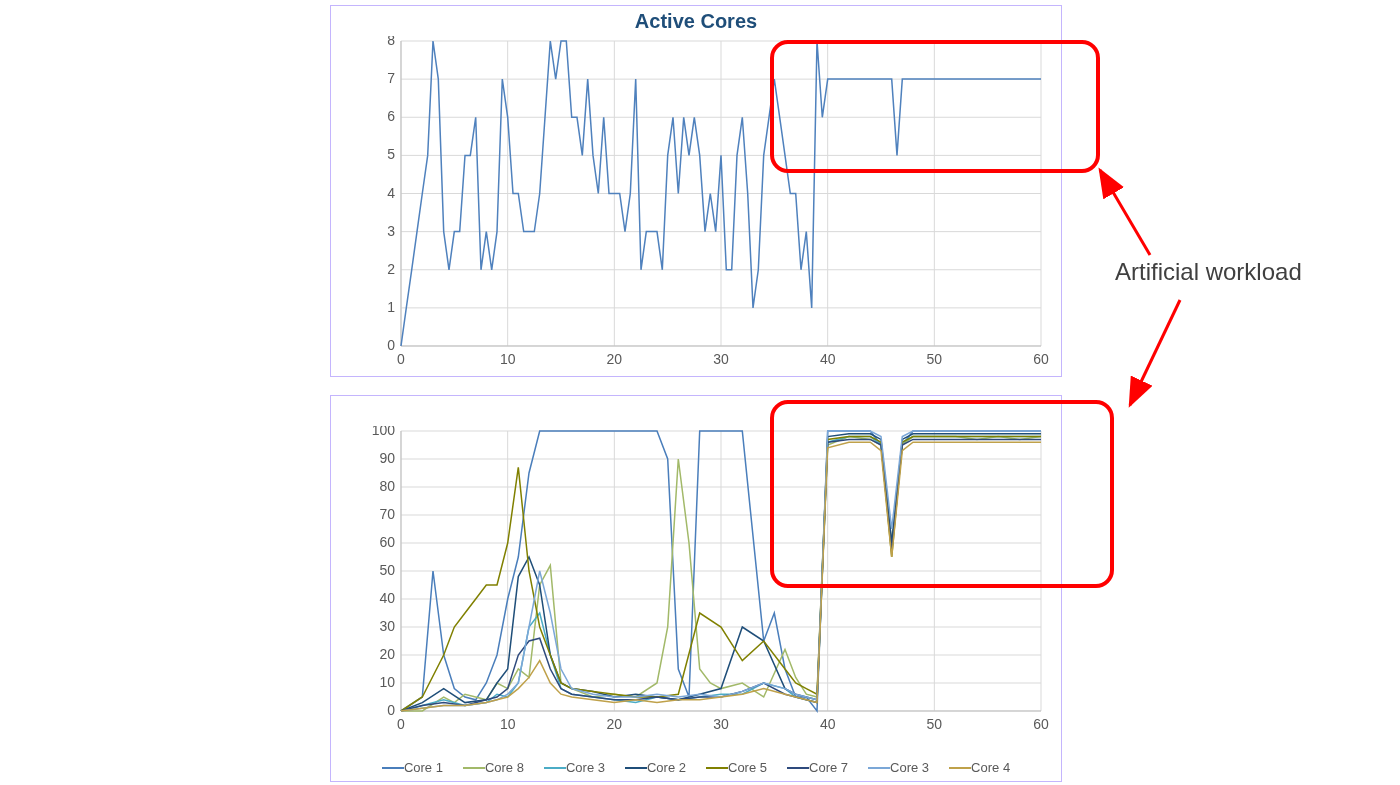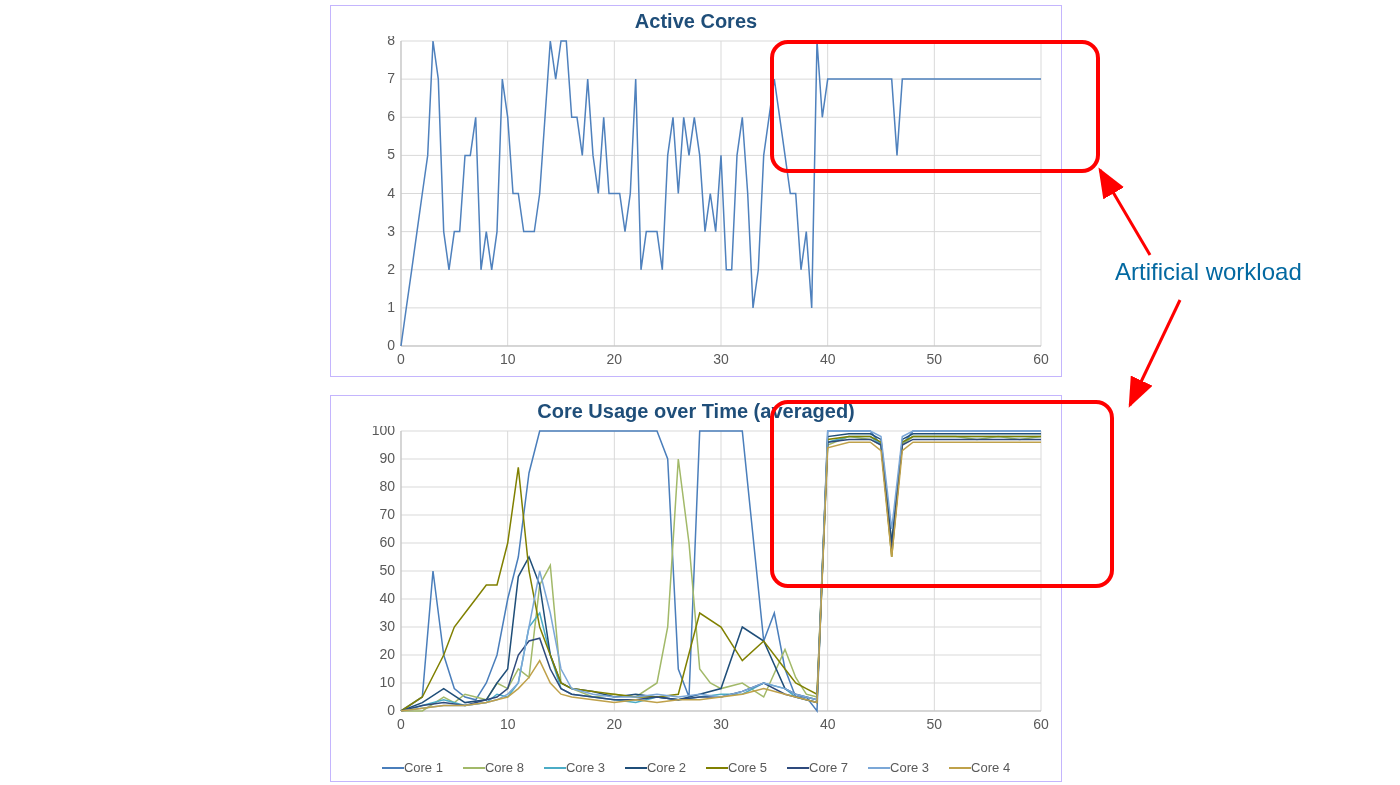--- a/index.html
+++ b/index.html
@@ -24,21 +24,21 @@
     padding-top: 4px;
   }
   .plot {
     position: absolute;
     left: 40px;
   }
   .tick-label-x { font-size: 14px; fill: #595959; }
   .tick-label-y { font-size: 14px; fill: #595959; }
   .annotation {
     position: absolute;
-    color: #0369a1;
+    color: #404040;
     font-size: 24px;
     font-weight: 400;
   }
   .red-box {
     position: absolute;
     border: 4px solid #ff0000;
     border-radius: 18px;
     pointer-events: none;
   }
   .legend {
@@ -90,21 +90,20 @@
       <text x="563.3333333333334" y="328" text-anchor="middle" class="tick-label-x">50</text>
       <line x1="670" y1="310" x2="670" y2="5" stroke="#d9d9d9" stroke-width="1"></line>
       <text x="670" y="328" text-anchor="middle" class="tick-label-x">60</text>
       <line x1="30" y1="310" x2="670" y2="310" stroke="#bfbfbf" stroke-width="1"></line>
       <line x1="30" y1="310" x2="30" y2="5" stroke="#bfbfbf" stroke-width="1"></line>
       <path d="M30.0 310.0 L35.3 271.9 L40.7 233.8 L46.0 195.6 L51.3 157.5 L56.7 119.4 L62.0 5.0 L67.3 43.1 L72.7 195.6 L78.0 233.8 L83.3 195.6 L88.7 195.6 L94.0 119.4 L99.3 119.4 L104.7 81.3 L110.0 233.8 L115.3 195.6 L120.7 233.8 L126.0 195.6 L131.3 43.1 L136.7 81.3 L142.0 157.5 L147.3 157.5 L152.7 195.6 L158.0 195.6 L163.3 195.6 L168.7 157.5 L174.0 81.3 L179.3 5.0 L184.7 43.1 L190.0 5.0 L195.3 5.0 L200.7 81.3 L206.0 81.3 L211.3 119.4 L216.7 43.1 L222.0 119.4 L227.3 157.5 L232.7 81.3 L238.0 157.5 L243.3 157.5 L248.7 157.5 L254.0 195.6 L259.3 157.5 L264.7 43.1 L270.0 233.8 L275.3 195.6 L280.7 195.6 L286.0 195.6 L291.3 233.8 L296.7 119.4 L302.0 81.3 L307.3 157.5 L312.7 81.3 L318.0 119.4 L323.3 81.3 L328.7 119.4 L334.0 195.6 L339.3 157.5 L344.7 195.6 L350.0 119.4 L355.3 233.8 L360.7 233.8 L366.0 119.4 L371.3 81.3 L376.7 157.5 L382.0 271.9 L387.3 233.8 L392.7 119.4 L398.0 81.3 L403.3 43.1 L408.7 81.3 L414.0 119.4 L419.3 157.5 L424.7 157.5 L430.0 233.8 L435.3 195.6 L440.7 271.9 L446.0 5.0 L451.3 81.3 L456.7 43.1 L467.3 43.1 L478.0 43.1 L488.7 43.1 L499.3 43.1 L510.0 43.1 L520.7 43.1 L526.0 119.4 L531.3 43.1 L542.0 43.1 L552.7 43.1 L563.3 43.1 L574.0 43.1 L584.7 43.1 L595.3 43.1 L606.0 43.1 L616.7 43.1 L627.3 43.1 L638.0 43.1 L648.7 43.1 L659.3 43.1 L670.0 43.1 " fill="none" stroke="#4f81bd" stroke-width="1.5"></path>
     </svg>
 </div>
 
 <div class="chart-container" style="left:330px; top:395px; width:730px; height:385px;">
-  <div class="chart-title">Core Usage over Time (averaged)</div>
   <svg class="plot" id="plot2" width="680" height="310" style="top:30px;">
       <line x1="30" y1="285" x2="670" y2="285" stroke="#d9d9d9" stroke-width="1"></line>
       <text x="24" y="289" text-anchor="end" class="tick-label-y">0</text>
       <line x1="30" y1="257" x2="670" y2="257" stroke="#d9d9d9" stroke-width="1"></line>
       <text x="24" y="261" text-anchor="end" class="tick-label-y">10</text>
       <line x1="30" y1="229" x2="670" y2="229" stroke="#d9d9d9" stroke-width="1"></line>
       <text x="24" y="233" text-anchor="end" class="tick-label-y">20</text>
       <line x1="30" y1="201" x2="670" y2="201" stroke="#d9d9d9" stroke-width="1"></line>
       <text x="24" y="205" text-anchor="end" class="tick-label-y">30</text>
       <line x1="30" y1="173" x2="670" y2="173" stroke="#d9d9d9" stroke-width="1"></line>

